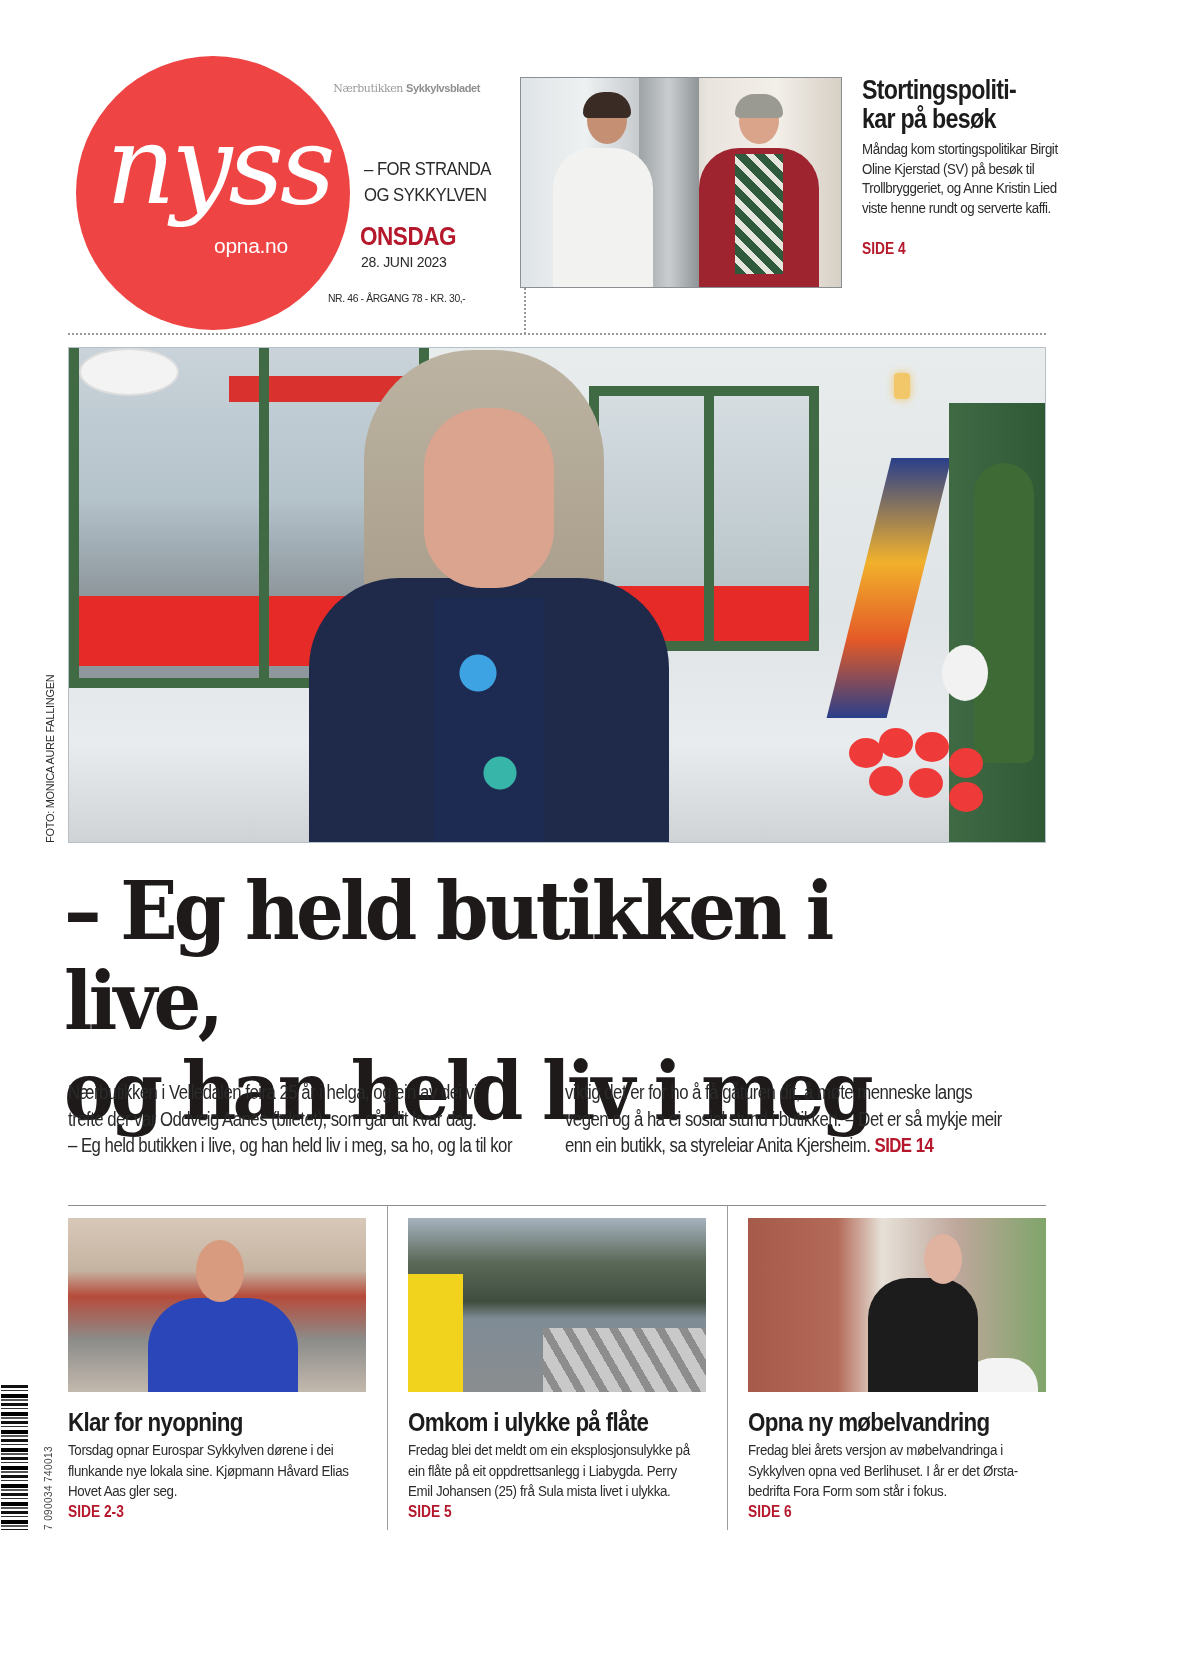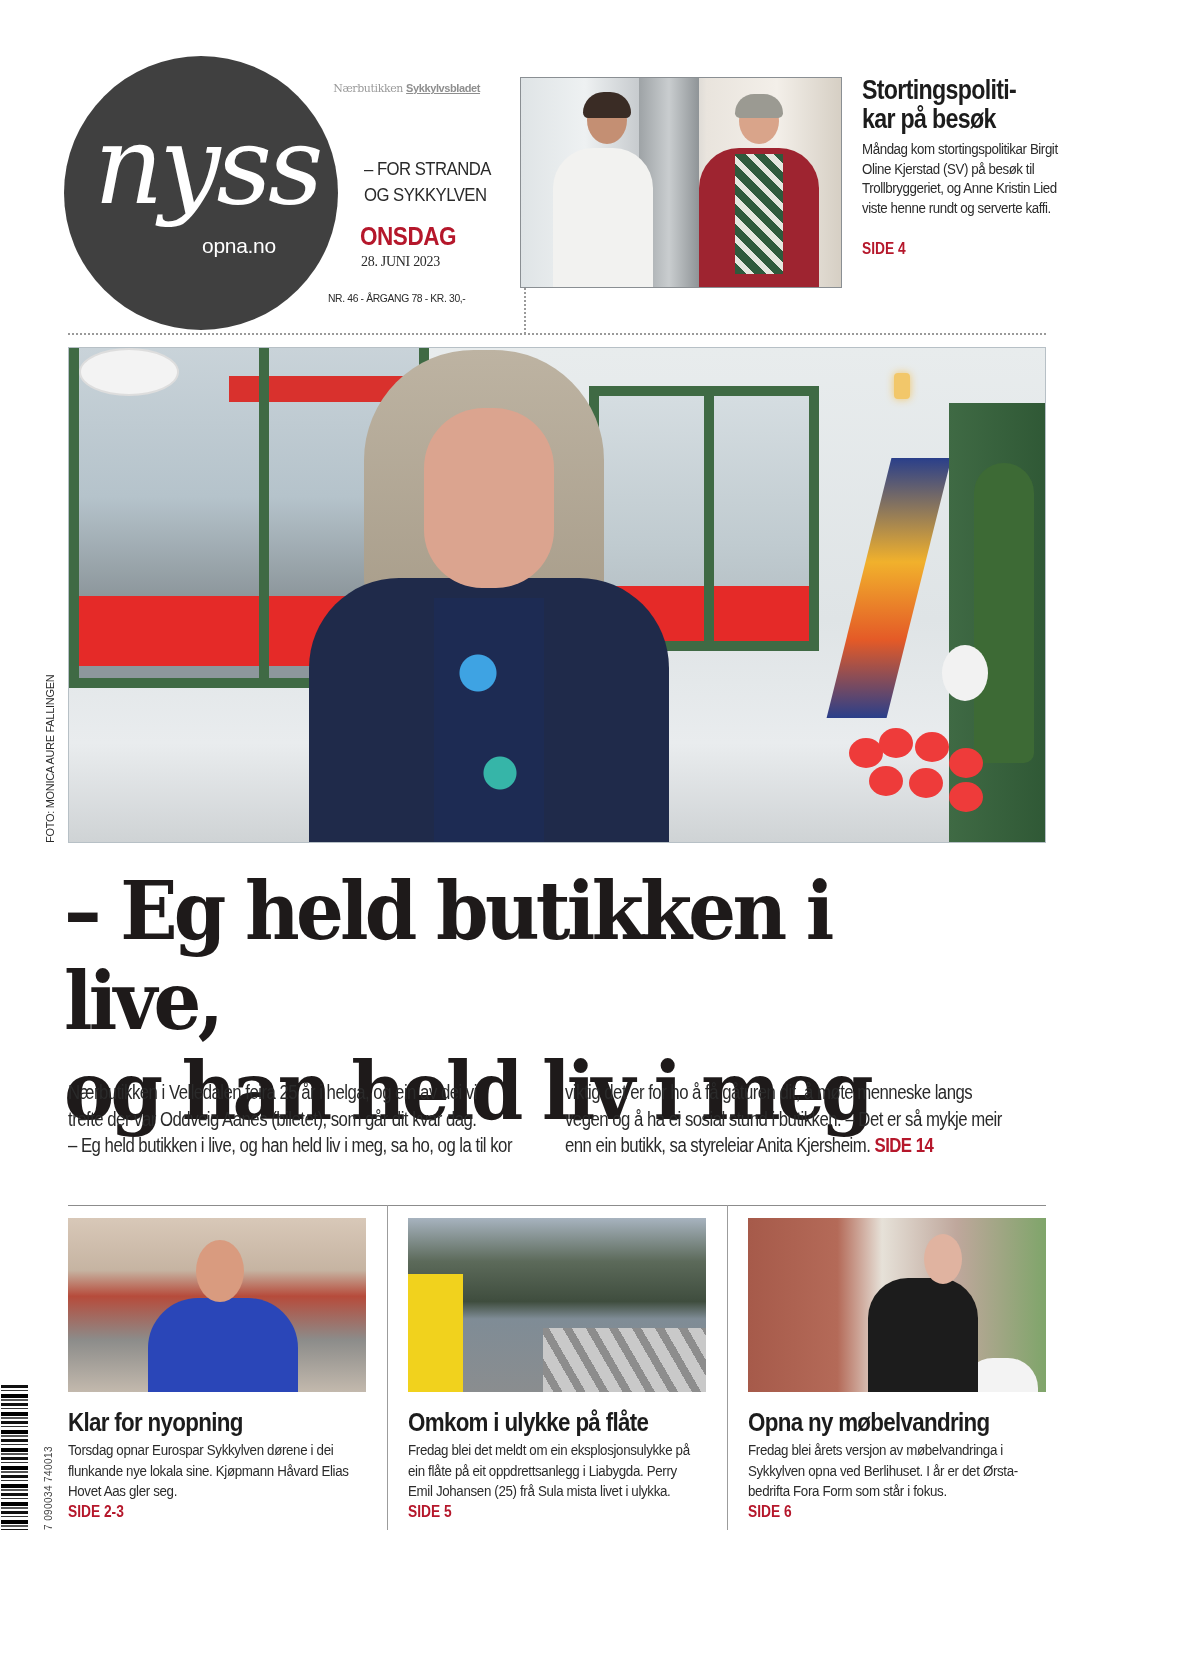--- a/index.html
+++ b/index.html
@@ -1,29 +1,29 @@
 <!DOCTYPE html>
 <html><head>
 <meta charset="utf-8">
 <style>
   * { box-sizing: border-box; margin: 0; padding: 0; }
   html, body { width: 1179px; height: 1662px; background: #ffffff; overflow: hidden; }
   body { position: relative; font-family: "Liberation Sans", sans-serif; color: #231f20; }
   .abs { position: absolute; }
 
   
-  .logo { left: 64px; top: 56px; width: 274px; height: 274px; border-radius: 50%; background: #404040; }
+  .logo { left: 76px; top: 56px; width: 274px; height: 274px; border-radius: 50%; background: #ef4444; }
   .logo-word { position: absolute; left: 30px; top: 56px; width: 220px; text-align: center; font-family: "DejaVu Serif", serif; font-style: italic; font-size: 108px; color: #fff; letter-spacing: -4px; line-height: 1; }
   .logo-url { position: absolute; left: 138px; top: 178px; font-size: 21px; color: #fff; letter-spacing: -0.3px; }
 
   .publisher { left: 320px; top: 82px; width: 160px; text-align: right; font-family: "DejaVu Serif", serif; font-size: 11px; color: #9b9b9b; letter-spacing: -0.4px; }
-  .publisher b { font-family: "Liberation Sans", sans-serif; font-weight: bold; color: #8e8e8e; text-decoration: underline; }
+  .publisher b { font-family: "Liberation Sans", sans-serif; font-weight: bold; color: #8e8e8e; }
   .tagline { left: 364px; top: 156px; font-size: 19px; line-height: 26px; color: #2a2a2a; letter-spacing: -0.6px; transform: scaleX(0.88); transform-origin: left; }
   .weekday { left: 360px; top: 222px; font-size: 25px; font-weight: bold; color: #b5172b; letter-spacing: -0.5px; transform: scaleX(0.9); transform-origin: left; }
-  .date { left: 361px; top: 254px; font-size: 14px; color: #2a2a2a; letter-spacing: -0.3px; font-family: Liberation Serif, serif; }
+  .date { left: 361px; top: 254px; font-size: 14px; color: #2a2a2a; letter-spacing: -0.3px; }
   .issue { left: 328px; top: 292px; font-size: 11.5px; color: #2a2a2a; letter-spacing: -0.4px; transform: scaleX(0.9); transform-origin: left; }
 
   .vdots { left: 524px; top: 80px; width: 0; height: 254px; border-left: 2px dotted #9a9a9a; }
   .hdots { left: 68px; top: 333px; width: 978px; height: 0; border-top: 2px dotted #9a9a9a; }
 
   
   .teaser-photo { left: 520px; top: 77px; width: 322px; height: 211px; border: 1px solid #8a8f93; overflow: hidden;
     background: linear-gradient(90deg, #dfe4e6 0%, #eef1f2 20%, #c9cdd0 36%, #b7bcbf 46%, #e9e4dd 58%, #f3efe9 80%, #d6cfc4 100%); }
   .tp-person1 { position: absolute; left: 22px; top: 18px; width: 110px; height: 193px; }
   .tp-head1 { position: absolute; left: 44px; top: 0; width: 40px; height: 48px; border-radius: 50%; background: #c48f73; }

